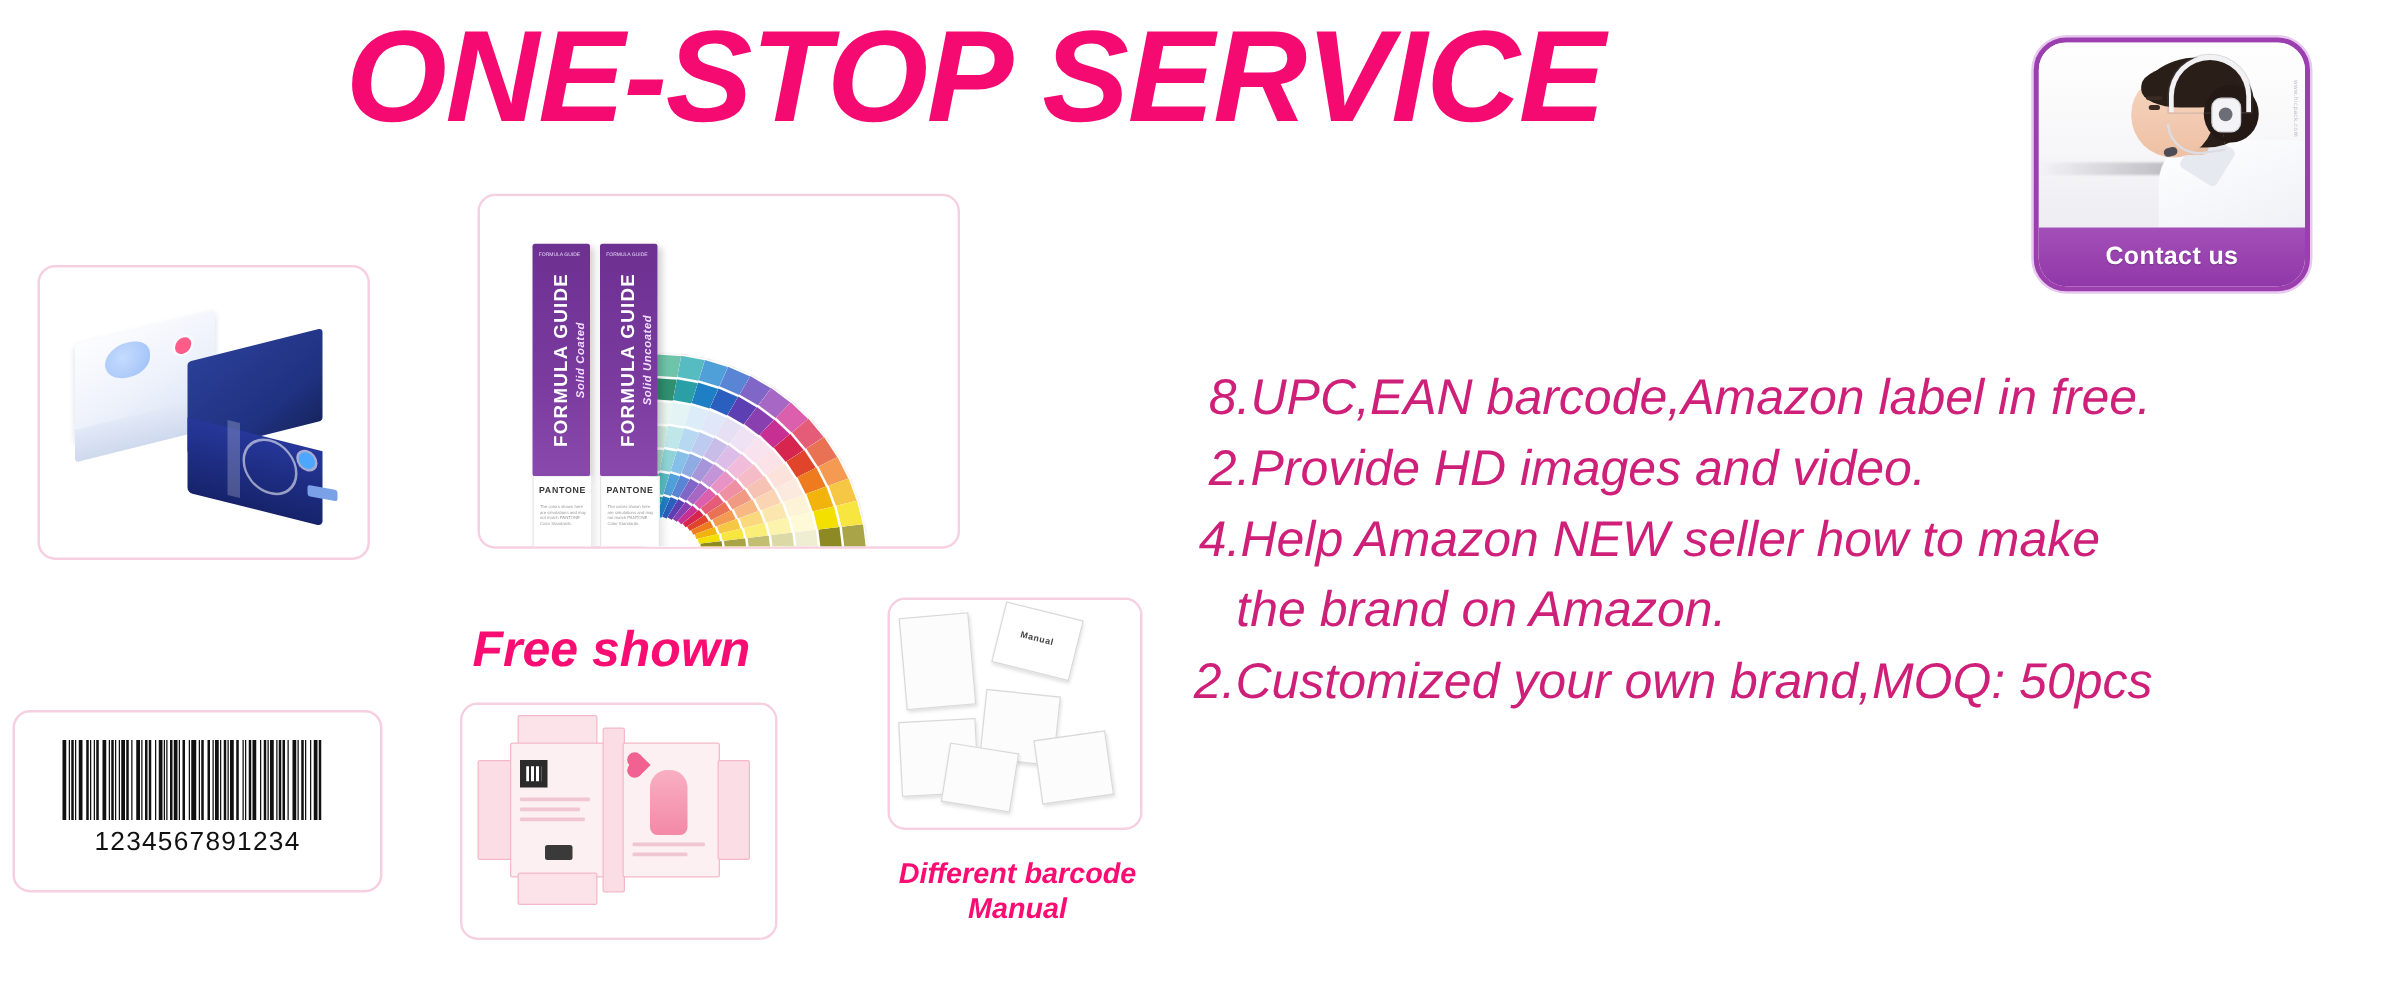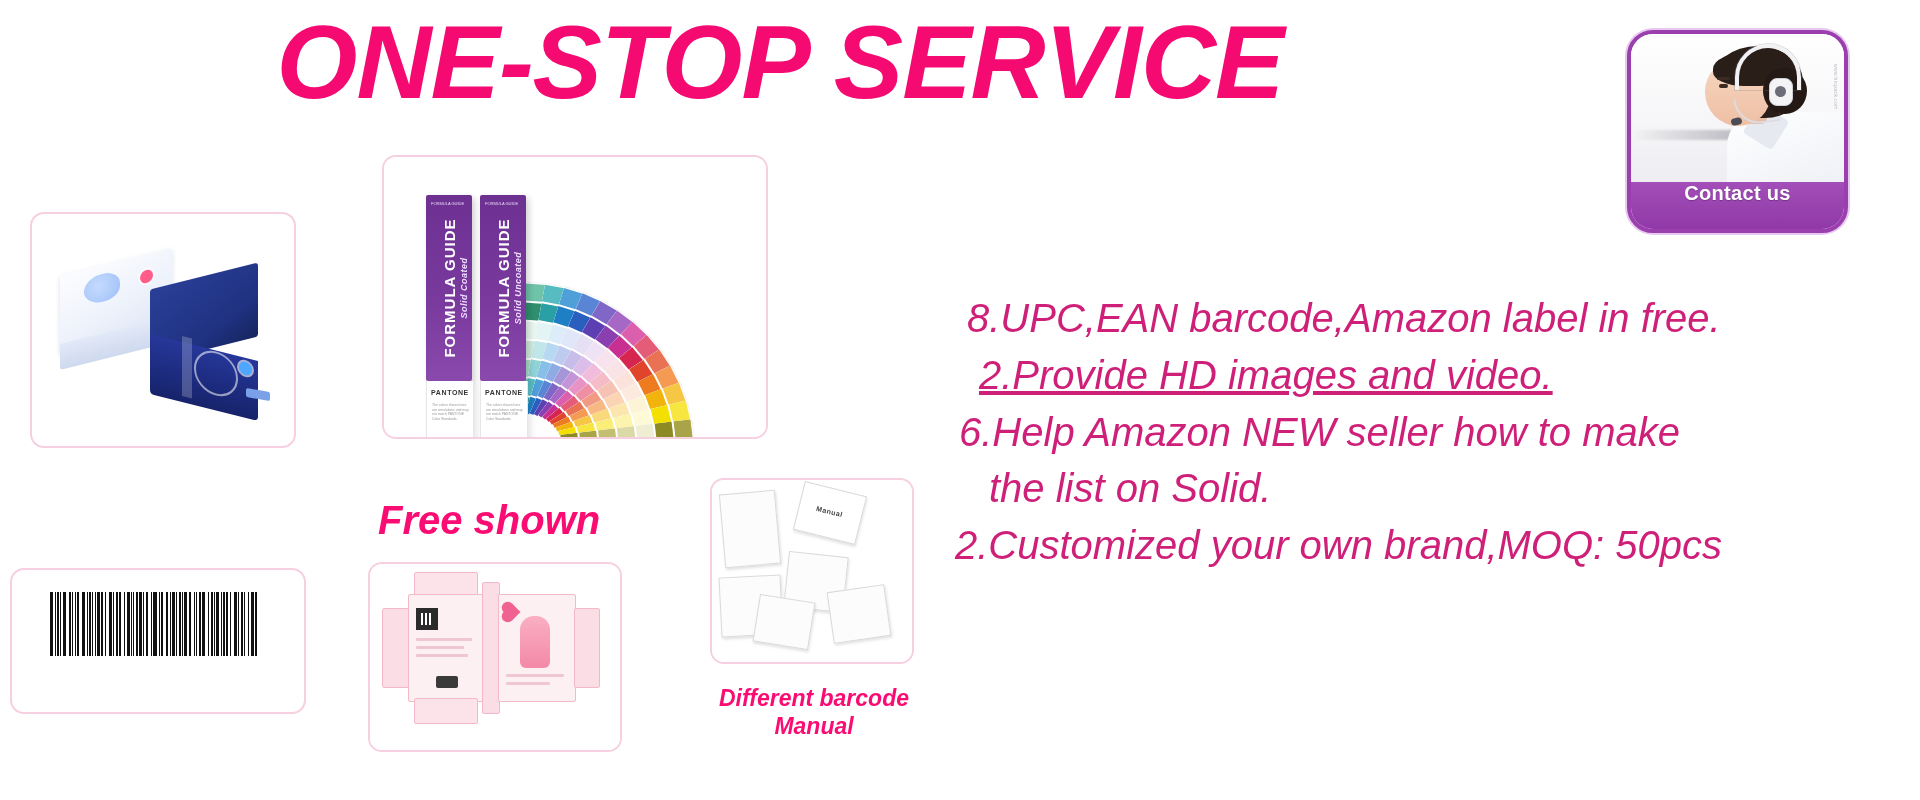--- a/index.html
+++ b/index.html
@@ -282,37 +282,37 @@
     position:absolute;left:100px;top:84px;width:11px;height:7px;
     background:#4c4c56;border-radius:4px;transform:rotate(-14deg);
   }
   .cb-wm{
     position:absolute;right:5px;top:30px;
     writing-mode:vertical-rl;font-size:5px;color:#b9b9c3;letter-spacing:.4px;
   }
   .cb-bar{
     position:absolute;left:0;right:0;bottom:0;height:47px;
     background:linear-gradient(180deg,#a34fb8,#9038a8);
-    display:flex;align-items:flex-start;justify-content:center;
+    display:flex;align-items:center;justify-content:center;
   }
   .cb-bar span{
     color:#ffffff;font-weight:700;font-size:20px;letter-spacing:.3px;
     text-shadow:0 1px 1px rgba(0,0,0,.25);
   }
 
   
   #feature-list{
     position:absolute;left:955px;top:290px;width:960px;
   }
   .feat{
     font-style:italic;font-weight:400;color:#cf2079;
     font-size:40px;line-height:1.42;white-space:nowrap;
   }
   .feat.l1{margin-left:12px;}
-  .feat.l2{margin-left:24px;text-decoration:underline;}
+  .feat.l2{margin-left:12px;}
   .feat.l3{margin-left:4px;}
   .feat.l4{margin-left:34px;}
   .feat.l5{margin-left:0px;}
 </style>
 </head>
 <body>
 
 <div id="stage">
 
   <div class="title">ONE-STOP SERVICE</div>
@@ -556,20 +556,21 @@
         <span style="left: 176px; width: 2px;"></span>
         <span style="left: 180px; width: 1px;"></span>
         <span style="left: 184px; width: 3px;"></span>
         <span style="left: 188px; width: 1px;"></span>
         <span style="left: 191px; width: 2px;"></span>
         <span style="left: 194px; width: 1px;"></span>
         <span style="left: 198px; width: 1px;"></span>
         <span style="left: 201px; width: 3px;"></span>
         <span style="left: 205px; width: 2px;"></span>
       </div>
+    <div class="bc-num">1234567891234</div>
   </div>
 
   <div class="free-design">Free shown</div>
 
   <div class="card" id="dieline-card">
     <div class="die-wrap">
       <div class="die topTab"></div>
       <div class="die flapL"></div>
       <div class="die panelL"></div>
       <div class="die panelM"></div>
@@ -601,18 +602,18 @@
   </div>
 
   <div class="manual-label">
     <div>Different barcode</div>
     <div>Manual</div>
   </div>
 
   <div id="feature-list">
     <div class="feat l1">8.UPC,EAN barcode,Amazon label in free.</div>
     <div class="feat l2">2.Provide HD images and video.</div>
-    <div class="feat l3">6.Help Amazon NEW seller how to make</div>
-    <div class="feat l4">the list on Solid.</div>
+    <div class="feat l3">4.Help Amazon NEW seller how to make</div>
+    <div class="feat l4">the brand on Amazon.</div>
     <div class="feat l5">2.Customized your own brand,MOQ: 50pcs</div>
   </div>
 
 </div>
 
 </body></html>

